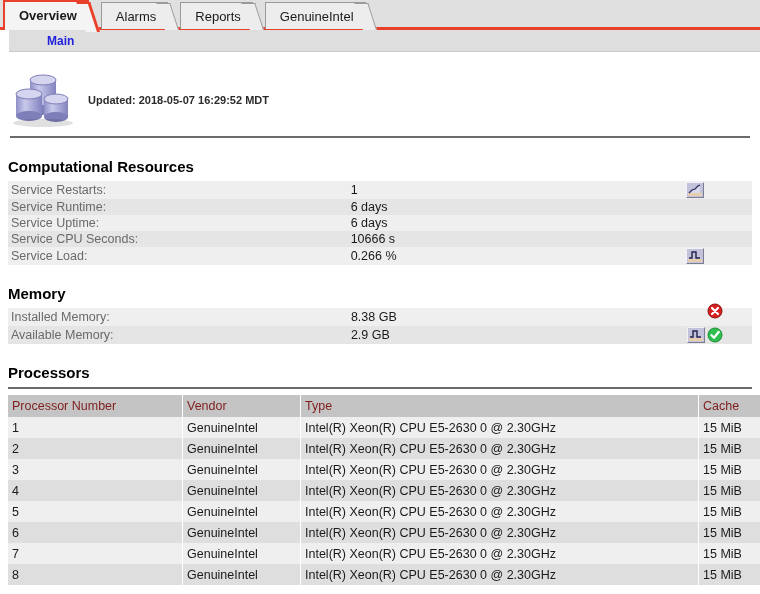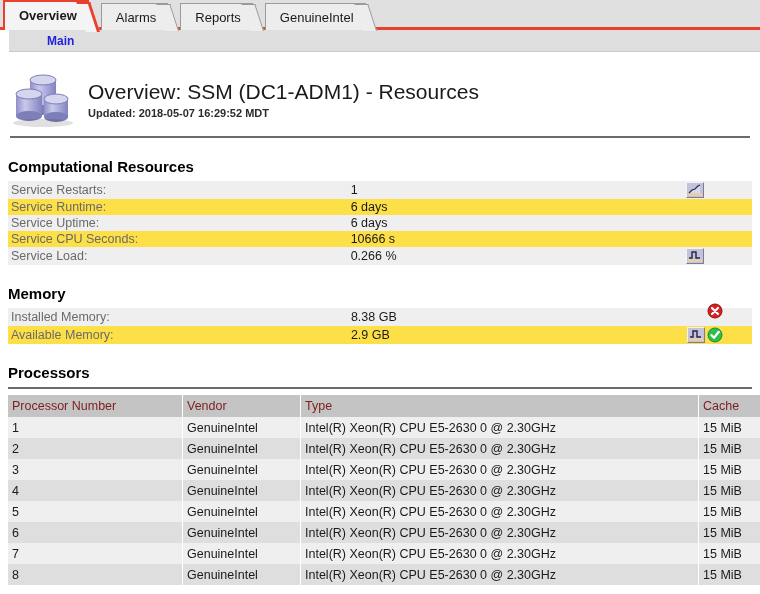--- a/index.html
+++ b/index.html
@@ -15,21 +15,21 @@
   
   .tabbar {
     position: relative;
     height: 30px;
     background: #e0e0e0;
     border-bottom: 3px solid #e8402a;
     box-sizing: border-box;
   }
   .tabs {
     display: flex;
-    align-items: flex-end;
+    align-items: center;
     height: 30px;
     padding-left: 3px;
   }
   .tab {
     position: relative;
     height: 27px;
     line-height: 27px;
     font-size: 13px;
     color: #1a1a1a;
     padding: 0 12px 0 14px;
@@ -134,21 +134,21 @@
     margin: 20px 0 6px 8px;
   }
   .kv-table {
     width: 744px;
     margin-left: 8px;
     border-collapse: collapse;
     font-size: 12.5px;
   }
   .kv-table tr { height: 16px; }
   .kv-table tr.odd  { background: #efefef; padding-left: 38px; }
-  .kv-table tr.even { background: #fde047; }
+  .kv-table tr.even { background: #e5e5e5; }
   .kv-label {
     color: #6a6a6a;
     padding-left: 3px;
     width: 345px;
   }
   .kv-value {
     color: #1a1a1a;
     width: 330px;
   }
   .kv-icons {
@@ -262,21 +262,20 @@
 
       <g>
         <rect x="34" y="33" width="24" height="18" fill="url(#cyl)"></rect>
         <ellipse cx="46" cy="51" rx="12" ry="5" fill="#7e7eb8"></ellipse>
         <ellipse cx="46" cy="33" rx="12" ry="5" fill="#d5d5f0" stroke="#7e7eb8" stroke-width="1"></ellipse>
       </g>
       <ellipse cx="33" cy="57" rx="30" ry="4" fill="#000000" opacity="0.12"></ellipse>
     </svg>
   </div>
   <div class="header-text">
-    <div class="header-title">Overview: SSM (DC1-ADM1) - Resources</div>
     <div class="header-sub">Updated: 2018-05-07 16:29:52 MDT</div>
   </div>
 </div>
 <div class="header-rule"></div>
 
 <div class="section-title">Computational Resources</div>
 <table class="kv-table">
   <tbody id="comp-rows">
       <tr class="odd">
         <td class="kv-label">Service Restarts:</td>

